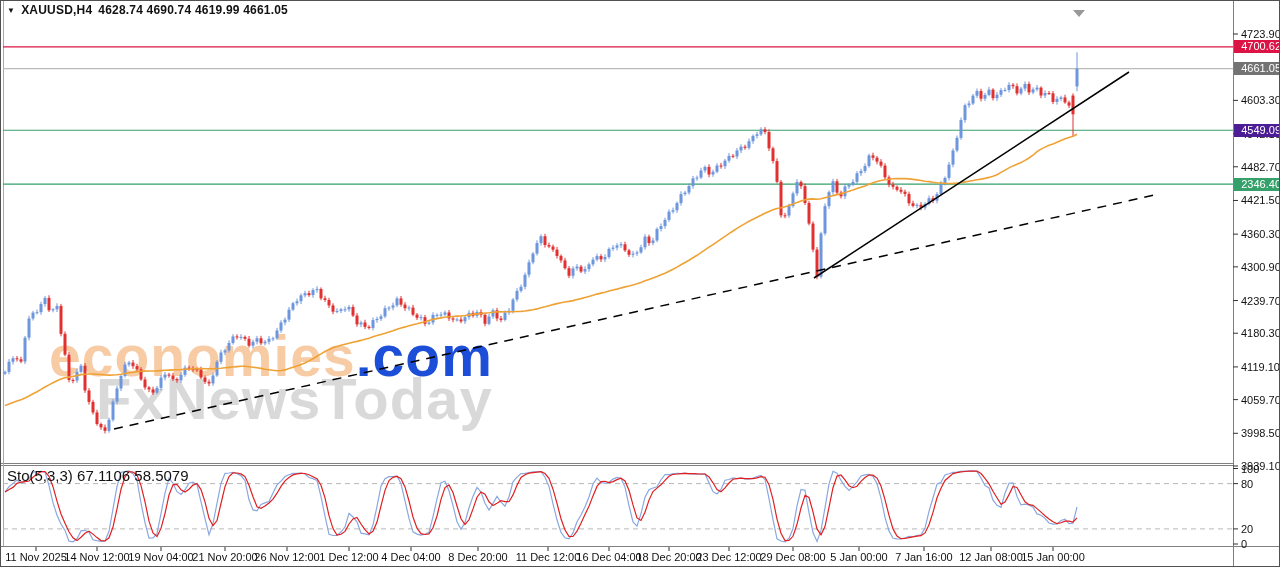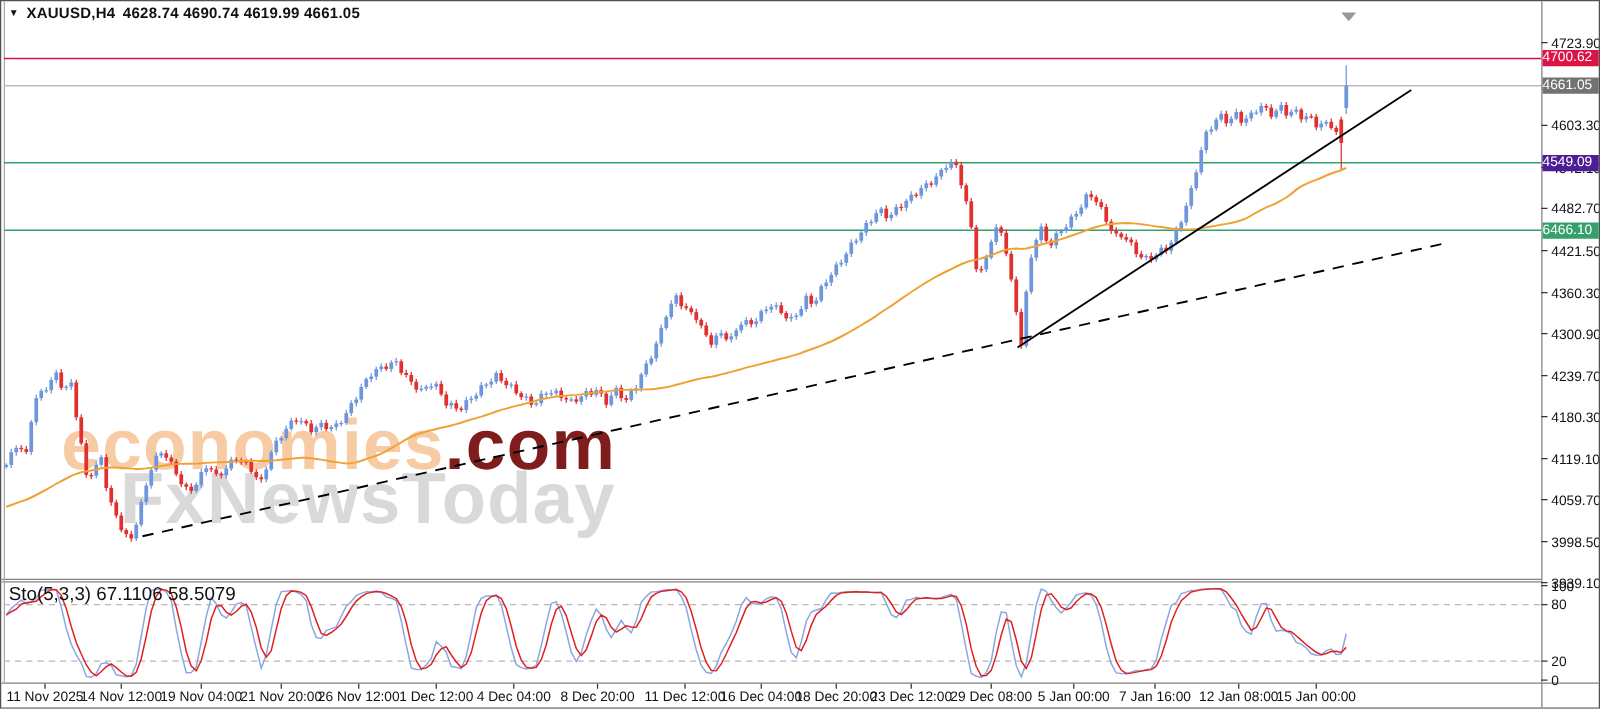--- a/index.html
+++ b/index.html
@@ -10,30 +10,30 @@
     font-family:"Liberation Sans",sans-serif;
   }
   #titlebar{
     position:absolute;left:6px;top:2px;z-index:5;
     font-size:12px;font-weight:700;color:#111;letter-spacing:0.2px;
     display:flex;align-items:center;gap:6px;white-space:nowrap;
   }
   #titlebar .dd{font-size:8px;color:#111;cursor:pointer;}
   .wm{position:absolute;z-index:1;font-weight:700;white-space:nowrap;user-select:none;}
   #wm1{left:48px;top:322px;font-size:57px;letter-spacing:1px;color:#f7cba4;}
-  #wm1 .suffix{color:#7f1d1d;}
+  #wm1 .suffix{color:#1d4ed8;}
   #wm2{left:95px;top:364px;font-size:58px;color:#d9d9d9;letter-spacing:1px;}
   #stochlabel{
     position:absolute;left:6px;top:466px;z-index:5;
     font-size:15px;color:#111;white-space:nowrap;
   }
   #chart{position:absolute;left:0;top:0;z-index:2;}
   .badge{
     position:absolute;left:1233px;width:47px;height:13px;z-index:6;
-    font-size:11px;line-height:13px;color:#fff;text-align:left;
+    font-size:11px;line-height:13px;color:#fff;text-align:right;
   }
 </style>
 </head>
 <body>
 
 <div id="win">
 
   <div id="titlebar">
     <span class="dd">▼</span>
     <span>XAUUSD,H4</span>
@@ -687,15 +687,15 @@
         <line x1="1232" y1="543" x2="1237" y2="543" stroke="#333"></line>
         <text x="1240" y="547" font-size="11" fill="#111111">0</text>
         <polyline points="4,491.1 8,485.7 12,482.4 16,479.0 20,482.1 24,480.5 28,477.5 32,470.9 36,470.9 40,470.4 44,470.8 48,484.6 52,501.7 56,514.3 60,523.0 64,529.4 68,540.1 72,540.8 76,537.8 80,529.9 84,529.3 88,531.3 92,538.8 96,539.6 100,540.3 104,539.9 108,530.3 112,507.8 116,485.5 120,471.3 124,470.6 128,469.9 132,472.7 136,479.2 140,501.9 144,521.6 148,537.1 152,537.0 156,532.6 160,512.6 164,492.1 168,477.2 172,482.2 176,490.7 180,493.4 184,488.7 188,482.3 192,481.1 196,483.7 200,500.9 204,517.7 208,533.6 212,522.7 216,502.3 220,482.5 224,472.3 228,472.0 232,471.4 236,472.7 240,474.6 244,479.6 248,498.8 252,508.9 256,509.8 260,503.4 264,501.9 268,500.6 272,492.0 276,483.9 280,480.2 284,475.5 288,473.7 292,472.4 296,472.4 300,472.0 304,473.0 308,476.5 312,477.6 316,479.5 320,495.7 324,515.1 328,533.3 332,534.5 336,534.5 340,531.0 344,525.8 348,512.3 352,516.0 356,520.8 360,532.2 364,532.8 368,533.9 372,524.1 376,505.4 380,485.1 384,477.7 388,475.7 392,475.7 396,475.0 400,482.7 404,499.9 408,517.4 412,530.8 416,533.1 420,534.1 424,533.3 428,531.4 432,515.6 436,497.9 440,481.8 444,480.3 448,489.8 452,504.6 456,520.7 460,528.2 464,521.4 468,506.8 472,495.4 476,486.4 480,491.0 484,502.3 488,509.1 492,502.4 496,495.4 500,501.2 504,505.2 508,495.7 512,480.9 516,476.1 520,472.6 524,472.3 528,471.6 532,470.8 536,470.8 540,470.5 544,476.2 548,485.4 552,502.9 556,518.8 560,531.4 564,536.8 568,537.8 572,531.9 576,520.8 580,514.0 584,505.7 588,496.0 592,483.0 596,477.2 600,481.3 604,482.3 608,481.3 612,478.1 616,476.4 620,477.2 624,486.1 628,504.6 632,520.9 636,525.2 640,512.6 644,496.2 648,488.6 652,487.0 656,485.8 660,478.8 664,473.5 668,473.6 672,472.9 676,472.3 680,472.6 684,472.2 688,472.9 692,472.7 696,472.9 700,473.2 704,472.9 708,481.8 712,490.7 716,493.0 720,488.4 724,479.2 728,478.5 732,476.9 736,477.7 740,477.2 744,477.8 748,478.1 752,477.2 756,475.5 760,474.5 764,478.5 768,497.6 772,518.7 776,537.8 780,540.0 784,540.9 788,537.3 792,527.6 796,504.9 800,488.5 804,489.3 808,511.7 812,531.5 816,540.4 820,529.4 824,506.8 828,482.8 832,470.3 836,472.1 840,479.4 844,485.3 848,489.4 852,485.3 856,480.8 860,475.0 864,473.9 868,473.3 872,475.4 876,482.6 880,497.1 884,516.4 888,529.9 892,537.3 896,537.8 900,538.0 904,536.7 908,535.4 912,535.5 916,534.7 920,533.9 924,527.1 928,510.3 932,497.0 936,483.2 940,481.2 944,473.9 948,472.7 952,471.3 956,471.1 960,470.4 964,470.0 968,470.1 972,469.9 976,470.6 980,477.0 984,484.6 988,487.0 992,499.1 996,504.3 1000,506.3 1004,492.3 1008,482.2 1012,481.8 1016,495.4 1020,503.9 1024,503.2 1028,503.9 1032,506.1 1036,512.9 1040,514.3 1044,517.4 1048,522.0 1052,523.1 1056,523.0 1060,519.5 1064,518.3 1068,522.6 1072,522.2 1076,506.0" fill="none" stroke="#8AA8E0" stroke-width="1.2" clip-path="url(#stoClip)"></polyline>
         <polyline points="4,491.1 8,488.4 12,486.4 16,482.4 20,481.2 24,480.6 28,480.0 32,476.3 36,473.1 40,470.7 44,470.7 48,475.3 52,485.7 56,500.2 60,513.0 64,522.2 68,530.8 72,536.8 76,539.6 80,536.2 84,532.3 88,530.2 92,533.1 96,536.6 100,539.6 104,539.9 108,536.8 112,526.0 116,507.9 120,488.2 124,475.8 128,470.6 132,471.1 136,473.9 140,484.6 144,500.9 148,520.2 152,531.9 156,535.6 160,527.4 164,512.5 168,494.0 172,483.9 176,483.4 180,488.8 184,491.0 188,488.2 192,484.1 196,482.4 200,488.6 204,500.8 208,517.4 212,524.7 216,519.6 220,502.5 224,485.7 228,475.6 232,471.9 236,472.0 240,472.9 244,475.6 248,484.3 252,495.7 256,505.8 260,507.3 264,505.0 268,502.0 272,498.2 276,492.2 280,485.4 284,479.9 288,476.5 292,473.9 296,472.9 300,472.3 304,472.5 308,473.8 312,475.7 316,477.8 320,484.3 324,496.8 328,514.7 332,527.6 336,534.1 340,533.3 344,530.4 348,523.0 352,518.0 356,516.4 360,523.0 364,528.6 368,533.0 372,530.3 376,521.1 380,504.9 384,489.4 388,479.5 392,476.3 396,475.5 400,477.8 404,485.9 408,500.0 412,516.0 416,527.1 420,532.7 424,533.5 428,532.9 432,526.8 436,515.0 440,498.4 444,486.6 448,483.9 452,491.5 456,505.0 460,517.8 464,523.5 468,518.8 472,507.9 476,496.2 480,491.0 484,493.3 488,500.8 492,504.6 496,502.3 500,499.7 504,500.6 508,500.7 512,493.9 516,484.2 520,476.5 524,473.7 528,472.1 532,471.6 536,471.1 540,470.7 544,472.5 548,477.3 552,488.2 556,502.4 560,517.7 564,529.0 568,535.3 572,535.5 576,530.1 580,522.2 584,513.5 588,505.2 592,494.9 596,485.4 600,480.5 604,480.3 608,481.6 612,480.6 616,478.6 620,477.2 624,479.9 628,489.3 632,503.9 636,516.9 640,519.5 644,511.3 648,499.1 652,490.6 656,487.1 660,483.8 664,479.3 668,475.3 672,473.3 676,473.0 680,472.6 684,472.4 688,472.6 692,472.6 696,472.9 700,473.0 704,473.0 708,476.0 712,481.8 716,488.5 720,490.7 724,486.9 728,482.0 732,478.2 736,477.7 740,477.2 744,477.6 748,477.7 752,477.7 756,476.9 760,475.7 764,476.2 768,483.6 772,498.3 776,518.1 780,532.2 784,539.6 788,539.4 792,535.3 796,523.3 800,507.0 804,494.3 808,496.5 812,510.8 816,527.9 820,533.8 824,525.5 828,506.3 832,486.7 836,475.1 840,474.0 844,478.9 848,484.7 852,486.7 856,485.2 860,480.4 864,476.6 868,474.1 872,474.2 876,477.1 880,485.0 884,498.7 888,514.4 892,527.9 896,535.0 900,537.7 904,537.5 908,536.7 912,535.9 916,535.2 920,534.7 924,531.9 928,523.8 932,511.4 936,496.8 940,487.2 944,479.5 948,476.0 952,472.6 956,471.7 960,470.9 964,470.5 968,470.1 972,470.0 976,470.2 980,472.5 984,477.4 988,482.9 992,490.2 996,496.8 1000,503.2 1004,501.0 1008,493.6 1012,485.5 1016,486.5 1020,493.7 1024,500.8 1028,503.7 1032,504.4 1036,507.6 1040,511.1 1044,514.8 1048,517.9 1052,520.8 1056,522.7 1060,521.8 1064,520.2 1068,520.1 1072,521.0 1076,516.9" fill="none" stroke="#E02020" stroke-width="1.2" clip-path="url(#stoClip)"></polyline>
       </g>
     </svg>
 
   <div class="badge" id="badge0" style="top: 39px; background: rgb(220, 20, 69);">4700.62</div>
   <div class="badge" id="badge1" style="top: 61px; background: #737373;">4661.05</div>
   <div class="badge" id="badge2" style="top: 123px; background: #4c1d95;">4549.09</div>
-  <div class="badge" id="badge3" style="top: 177px; background: rgb(53, 160, 106);">6466.10</div>
+  <div class="badge" id="badge3" style="top: 177px; background: rgb(53, 160, 106);">2346.40</div>
 
 </div>
 
 </body></html>

